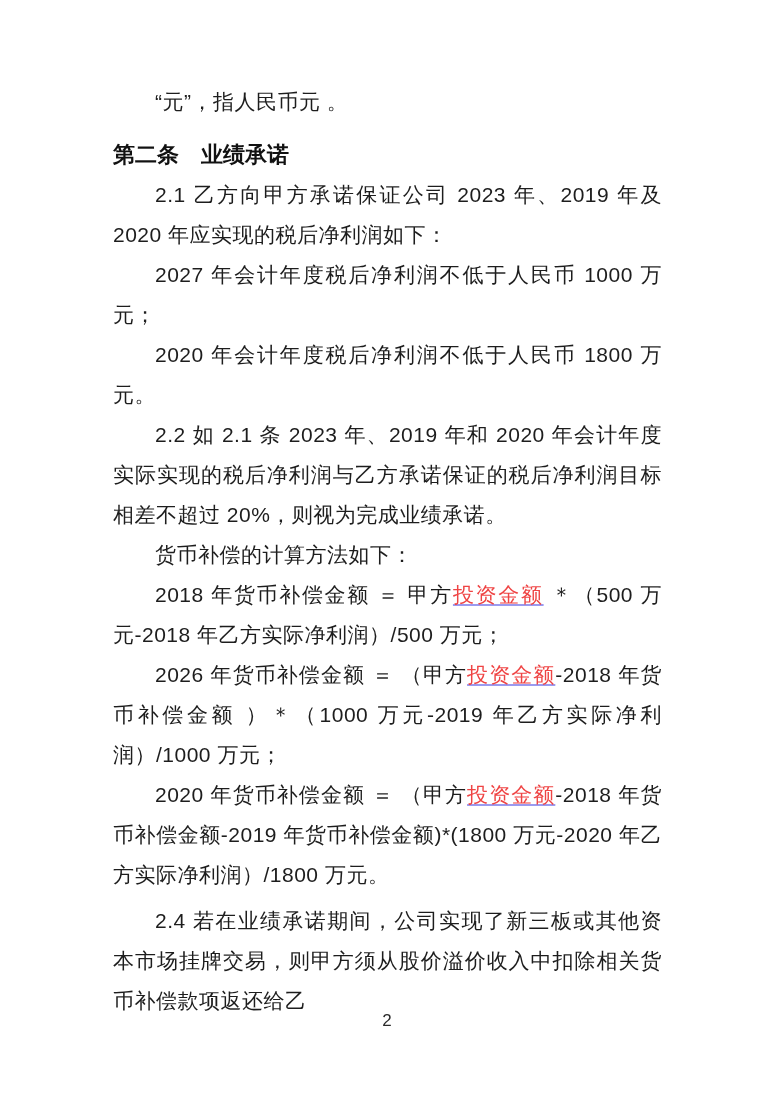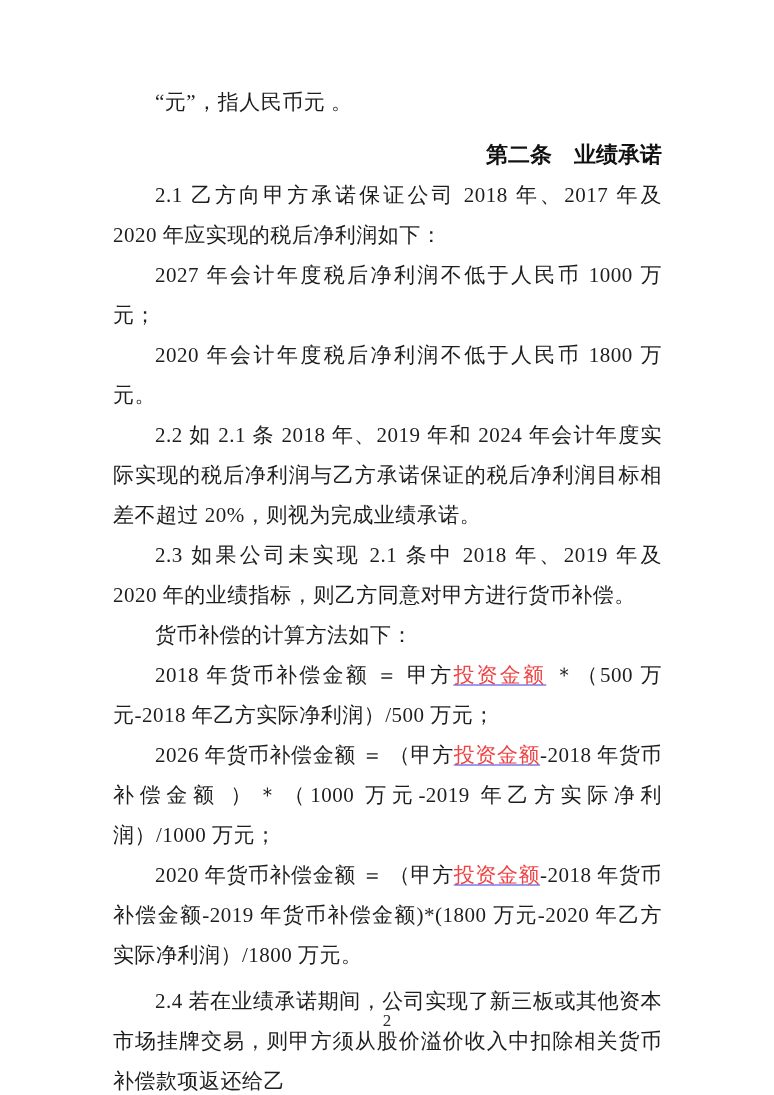--- a/index.html
+++ b/index.html
@@ -5,21 +5,21 @@
     html, body {
       margin: 0;
       padding: 0;
       background: #ffffff;
     }
     .page {
       position: relative;
       width: 774px;
       height: 1095px;
       background: #ffffff;
-      font-family: Liberation Serif, serif;
+      font-family: Liberation Sans, sans-serif;
       color: #1d1d1d;
       overflow: hidden;
     }
     .content {
       position: absolute;
       top: 82px;
       left: 113px;
       width: 549px;
     }
     .para {
@@ -31,21 +31,20 @@
     }
     .indent {
       text-indent: 2em;
     }
     .heading {
       margin: 13px 0 0 0;
       font-size: 22px;
       line-height: 40px;
       font-weight: bold;
       color: #111111;
-      text-align: right;
     }
     .gap-before {
       margin-top: 6px;
     }
     .doclink {
       color: #ef4444;
       text-decoration: underline;
       text-decoration-color: #9a9af0;
       cursor: pointer;
     }
@@ -65,30 +64,29 @@
 </head>
 <body>
 
 <div class="page">
   <div class="content">
 
     <p class="para indent">“元”，指人民币元 。</p>
 
     <h2 class="heading">第二条　业绩承诺</h2>
 
-    <p class="para indent">2.1 乙方向甲方承诺保证公司 2018 年、2017 年及 2020 年应实现的税后净利润如下：</p>
+    <p class="para indent">2.1 乙方向甲方承诺保证公司 2023 年、2019 年及 2020 年应实现的税后净利润如下：</p>
 
 
     <p class="para indent">2027 年会计年度税后净利润不低于人民币 1000 万元；</p>
 
     <p class="para indent">2020 年会计年度税后净利润不低于人民币 1800 万元。</p>
 
-    <p class="para indent">2.2 如 2.1 条 2018 年、2019 年和 2024 年会计年度实际实现的税后净利润与乙方承诺保证的税后净利润目标相差不超过 20%，则视为完成业绩承诺。</p>
+    <p class="para indent">2.2 如 2.1 条 2023 年、2019 年和 2020 年会计年度实际实现的税后净利润与乙方承诺保证的税后净利润目标相差不超过 20%，则视为完成业绩承诺。</p>
 
-    <p class="para indent">2.3 如果公司未实现 2.1 条中 2018 年、2019 年及 2020 年的业绩指标，则乙方同意对甲方进行货币补偿。</p>
 
     <p class="para indent">货币补偿的计算方法如下：</p>
 
     <p class="para indent"><span>2018 年货币补偿金额 ＝ 甲方</span><a class="doclink">投资金额</a><span> ＊（500 万元-2018 年乙方实际净利润）/500 万元；</span></p>
 
     <p class="para indent"><span>2026 年货币补偿金额 ＝ （甲方</span><a class="doclink">投资金额</a><span>-2018 年货币补偿金额 ）＊（1000 万元-2019 年乙方实际净利润）/1000 万元；</span></p>
 
     <p class="para indent"><span>2020 年货币补偿金额 ＝ （甲方</span><a class="doclink">投资金额</a><span>-2018 年货币补偿金额-2019 年货币补偿金额)*(1800 万元-2020 年乙方实际净利润）/1800 万元。</span></p>
 
     <p class="para indent gap-before">2.4 若在业绩承诺期间，公司实现了新三板或其他资本市场挂牌交易，则甲方须从股价溢价收入中扣除相关货币补偿款项返还给乙</p>

